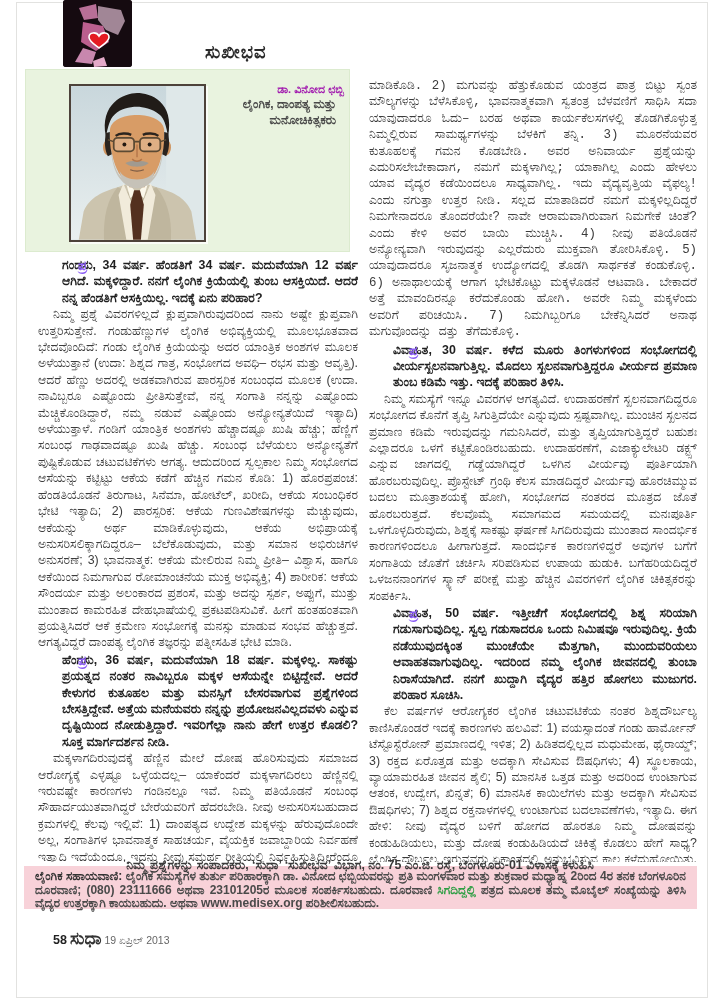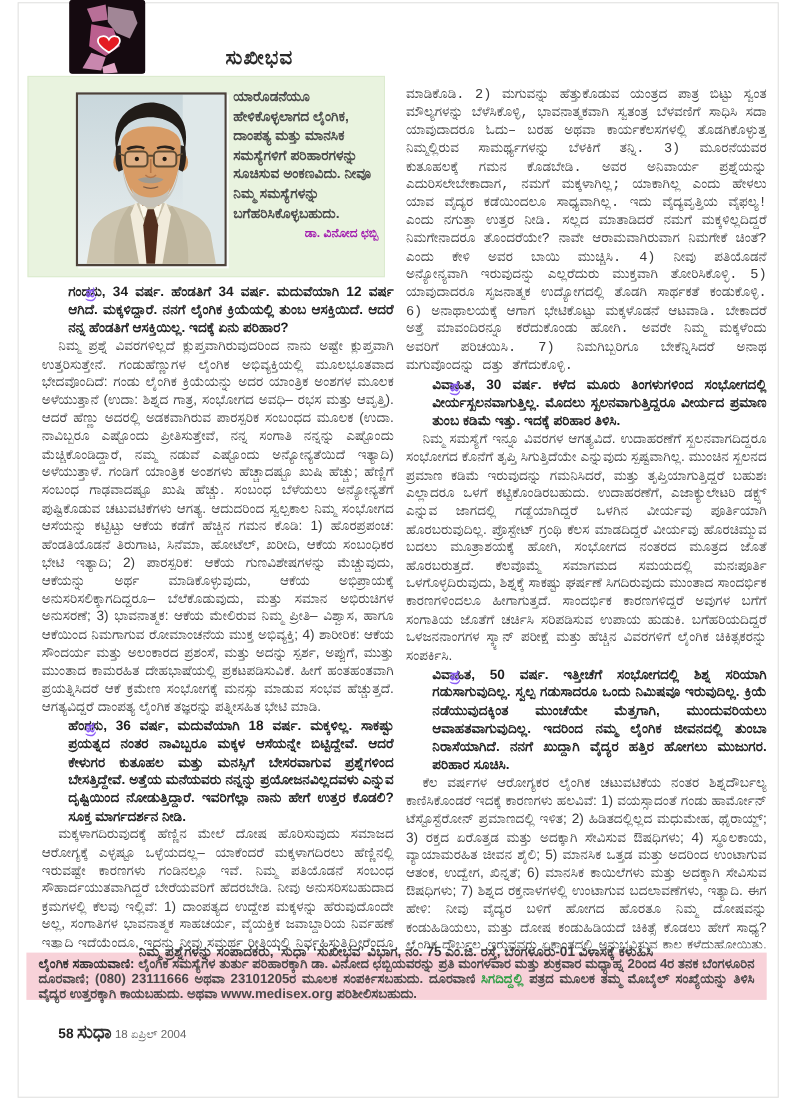--- a/index.html
+++ b/index.html
@@ -105,22 +105,22 @@
       <rect x="71" y="53" width="21" height="14" rx="4" fill="rgba(255,255,255,0.20)" stroke="#5c4a33" stroke-width="1.8"></rect>
       <path d="M65 57 L71 57" stroke="#5c4a33" stroke-width="1.8"></path>
       <path d="M44 57 L38 55 M92 57 L98 55" stroke="#5c4a33" stroke-width="1.5"></path>
       <circle cx="55" cy="60" r="2" fill="#231a12"></circle>
         <circle cx="81" cy="60" r="2" fill="#231a12"></circle>
 
       <path d="M68 60 L68 73 M63 75 C66 78 70 78 73 75" stroke="#b5774a" stroke-width="1.5" fill="none"></path>
     </svg>
   </div>
   <div class="header-text">
-    <div class="intro">ಯಾರೊಡನೆಯೂ ಹೇಳಿಕೊಳ್ಳಲಾಗದ ಲೈಂಗಿಕ, ದಾಂಪತ್ಯ ಮತ್ತು ಮಾನಸಿಕ ಸಮಸ್ಯೆಗಳಿಗೆ ಪರಿಹಾರಗಳನ್ನು ಸೂಚಿಸುವ ಅಂಕಣವಿದು. ನೀವೂ ನಿಮ್ಮ ಸಮಸ್ಯೆಗಳನ್ನು ಬಗೆಹರಿಸಿಕೊಳ್ಳಬಹುದು.</div>
     <div class="doc-name">ಡಾ. ವಿನೋದ ಛಬ್ಬಿ</div>
+    <div class="doc-title">ಲೈಂಗಿಕ, ದಾಂಪತ್ಯ ಮತ್ತು ಮನೋಚಿಕಿತ್ಸಕರು</div>
   </div>
 </div>
 
 <div class="col" id="col-left">
   <div class="q">
     <span class="marker">ಪ್ರ</span>
     <span>ಗಂಡಸು, 34 ವರ್ಷ. ಹೆಂಡತಿಗೆ 34 ವರ್ಷ. ಮದುವೆಯಾಗಿ 12 ವರ್ಷ ಆಗಿದೆ. ಮಕ್ಕಳಿದ್ದಾರೆ. ನನಗೆ ಲೈಂಗಿಕ ಕ್ರಿಯೆಯಲ್ಲಿ ತುಂಬ ಆಸಕ್ತಿಯಿದೆ. ಆದರೆ ನನ್ನ ಹೆಂಡತಿಗೆ ಆಸಕ್ತಿಯಿಲ್ಲ. ಇದಕ್ಕೆ ಏನು ಪರಿಹಾರ?</span>
   </div>
   <p class="a">ನಿಮ್ಮ ಪ್ರಶ್ನೆ ವಿವರಗಳಿಲ್ಲದೆ ಕ್ಲುಪ್ತವಾಗಿರುವುದರಿಂದ ನಾನು ಅಷ್ಟೇ ಕ್ಲುಪ್ತವಾಗಿ ಉತ್ತರಿಸುತ್ತೇನೆ. ಗಂಡುಹೆಣ್ಣುಗಳ ಲೈಂಗಿಕ ಅಭಿವ್ಯಕ್ತಿಯಲ್ಲಿ ಮೂಲಭೂತವಾದ ಭೇದವೊಂದಿದೆ: ಗಂಡು ಲೈಂಗಿಕ ಕ್ರಿಯೆಯನ್ನು ಅದರ ಯಾಂತ್ರಿಕ ಅಂಶಗಳ ಮೂಲಕ ಅಳೆಯುತ್ತಾನೆ (ಉದಾ: ಶಿಶ್ನದ ಗಾತ್ರ, ಸಂಭೋಗದ ಅವಧಿ– ರಭಸ ಮತ್ತು ಆವೃತ್ತಿ). ಆದರೆ ಹೆಣ್ಣು ಅದರಲ್ಲಿ ಅಡಕವಾಗಿರುವ ಪಾರಸ್ಪರಿಕ ಸಂಬಂಧದ ಮೂಲಕ (ಉದಾ. ನಾವಿಬ್ಬರೂ ಎಷ್ಟೊಂದು ಪ್ರೀತಿಸುತ್ತೇವೆ, ನನ್ನ ಸಂಗಾತಿ ನನ್ನನ್ನು ಎಷ್ಟೊಂದು ಮೆಚ್ಚಿಕೊಂಡಿದ್ದಾರೆ, ನಮ್ಮ ನಡುವೆ ಎಷ್ಟೊಂದು ಅನ್ಯೋನ್ಯತೆಯಿದೆ ಇತ್ಯಾದಿ) ಅಳೆಯುತ್ತಾಳೆ. ಗಂಡಿಗೆ ಯಾಂತ್ರಿಕ ಅಂಶಗಳು ಹೆಚ್ಚಾದಷ್ಟೂ ಖುಷಿ ಹೆಚ್ಚು; ಹೆಣ್ಣಿಗೆ ಸಂಬಂಧ ಗಾಢವಾದಷ್ಟೂ ಖುಷಿ ಹೆಚ್ಚು. ಸಂಬಂಧ ಬೆಳೆಯಲು ಅನ್ಯೋನ್ಯತೆಗೆ ಪುಷ್ಟಿಕೊಡುವ ಚಟುವಟಿಕೆಗಳು ಆಗತ್ಯ. ಆದುದರಿಂದ ಸ್ವಲ್ಪಕಾಲ ನಿಮ್ಮ ಸಂಭೋಗದ ಆಸೆಯನ್ನು ಕಟ್ಟಿಟ್ಟು ಆಕೆಯ ಕಡೆಗೆ ಹೆಚ್ಚಿನ ಗಮನ ಕೊಡಿ: 1) ಹೊರಪ್ರಪಂಚ: ಹೆಂಡತಿಯೊಡನೆ ತಿರುಗಾಟ, ಸಿನೆಮಾ, ಹೋಟೆಲ್, ಖರೀದಿ, ಆಕೆಯ ಸಂಬಂಧಿಕರ ಭೇಟಿ ಇತ್ಯಾದಿ; 2) ಪಾರಸ್ಪರಿಕ: ಆಕೆಯ ಗುಣವಿಶೇಷಗಳನ್ನು ಮೆಚ್ಚುವುದು, ಆಕೆಯನ್ನು ಅರ್ಥ ಮಾಡಿಕೊಳ್ಳುವುದು, ಆಕೆಯ ಅಭಿಪ್ರಾಯಕ್ಕೆ ಅನುಸರಿಸಲಿಕ್ಕಾಗದಿದ್ದರೂ– ಬೆಲೆಕೊಡುವುದು, ಮತ್ತು ಸಮಾನ ಅಭಿರುಚಿಗಳ ಅನುಸರಣೆ; 3) ಭಾವನಾತ್ಮಕ: ಆಕೆಯ ಮೇಲಿರುವ ನಿಮ್ಮ ಪ್ರೀತಿ– ವಿಶ್ವಾಸ, ಹಾಗೂ ಆಕೆಯಿಂದ ನಿಮಗಾಗುವ ರೋಮಾಂಚನೆಯ ಮುಕ್ತ ಅಭಿವ್ಯಕ್ತಿ; 4) ಶಾರೀರಿಕ: ಆಕೆಯ ಸೌಂದರ್ಯ ಮತ್ತು ಅಲಂಕಾರದ ಪ್ರಶಂಸೆ, ಮತ್ತು ಅದನ್ನು ಸ್ಪರ್ಶ, ಅಪ್ಪುಗೆ, ಮುತ್ತು ಮುಂತಾದ ಕಾಮರಹಿತ ದೇಹಭಾಷೆಯಲ್ಲಿ ಪ್ರಕಟಪಡಿಸುವಿಕೆ. ಹೀಗೆ ಹಂತಹಂತವಾಗಿ ಪ್ರಯತ್ನಿಸಿದರೆ ಆಕೆ ಕ್ರಮೇಣ ಸಂಭೋಗಕ್ಕೆ ಮನಸ್ಸು ಮಾಡುವ ಸಂಭವ ಹೆಚ್ಚುತ್ತದೆ. ಆಗತ್ಯವಿದ್ದರೆ ದಾಂಪತ್ಯ ಲೈಂಗಿಕ ತಜ್ಞರನ್ನು ಪತ್ನೀಸಹಿತ ಭೇಟಿ ಮಾಡಿ.</p>
   <div class="q">
@@ -149,14 +149,14 @@
   <span>ಲೈಂಗಿಕ ಸಮಸ್ಯೆಗಳ ತುರ್ತು ಪರಿಹಾರಕ್ಕಾಗಿ ಡಾ. ವಿನೋದ ಛಬ್ಬಿಯವರನ್ನು ಪ್ರತಿ ಮಂಗಳವಾರ ಮತ್ತು ಶುಕ್ರವಾರ ಮಧ್ಯಾಹ್ನ 2ರಿಂದ 4ರ ತನಕ ಬೆಂಗಳೂರಿನ ದೂರವಾಣಿ; (080) 23111666 ಅಥವಾ 23101205ರ ಮೂಲಕ ಸಂಪರ್ಕಿಸಬಹುದು. ದೂರವಾಣಿ</span>
   <span class="hl-green">ಸಿಗದಿದ್ದಲ್ಲಿ</span>
   <span>ಪತ್ರದ ಮೂಲಕ ತಮ್ಮ ಮೊಬೈಲ್ ಸಂಖ್ಯೆಯನ್ನು ತಿಳಿಸಿ ವೈದ್ಯರ ಉತ್ತರಕ್ಕಾಗಿ ಕಾಯಬಹುದು. ಅಥವಾ www.medisex.org ಪರಿಶೀಲಿಸಬಹುದು.</span>
 </div>
 
 <div class="address">ನಿಮ್ಮ ಪ್ರಶ್ನೆಗಳನ್ನು ಸಂಪಾದಕರು, ‘ಸುಧಾ’ ‘ಸುಖೀಭವ’ ವಿಭಾಗ, ನಂ. 75 ಎಂ.ಜಿ. ರಸ್ತೆ, ಬೆಂಗಳೂರು-01 ವಿಳಾಸಕ್ಕೆ ಕಳುಹಿಸಿ</div>
 
 <div class="footer">
   <span class="pg">58</span>
   <span class="mag">ಸುಧಾ</span>
-  <span class="date">18 ಏಪ್ರಿಲ್ 2004</span>
+  <span class="date">19 ಏಪ್ರಿಲ್ 2013</span>
 </div>
 
 </body></html>

